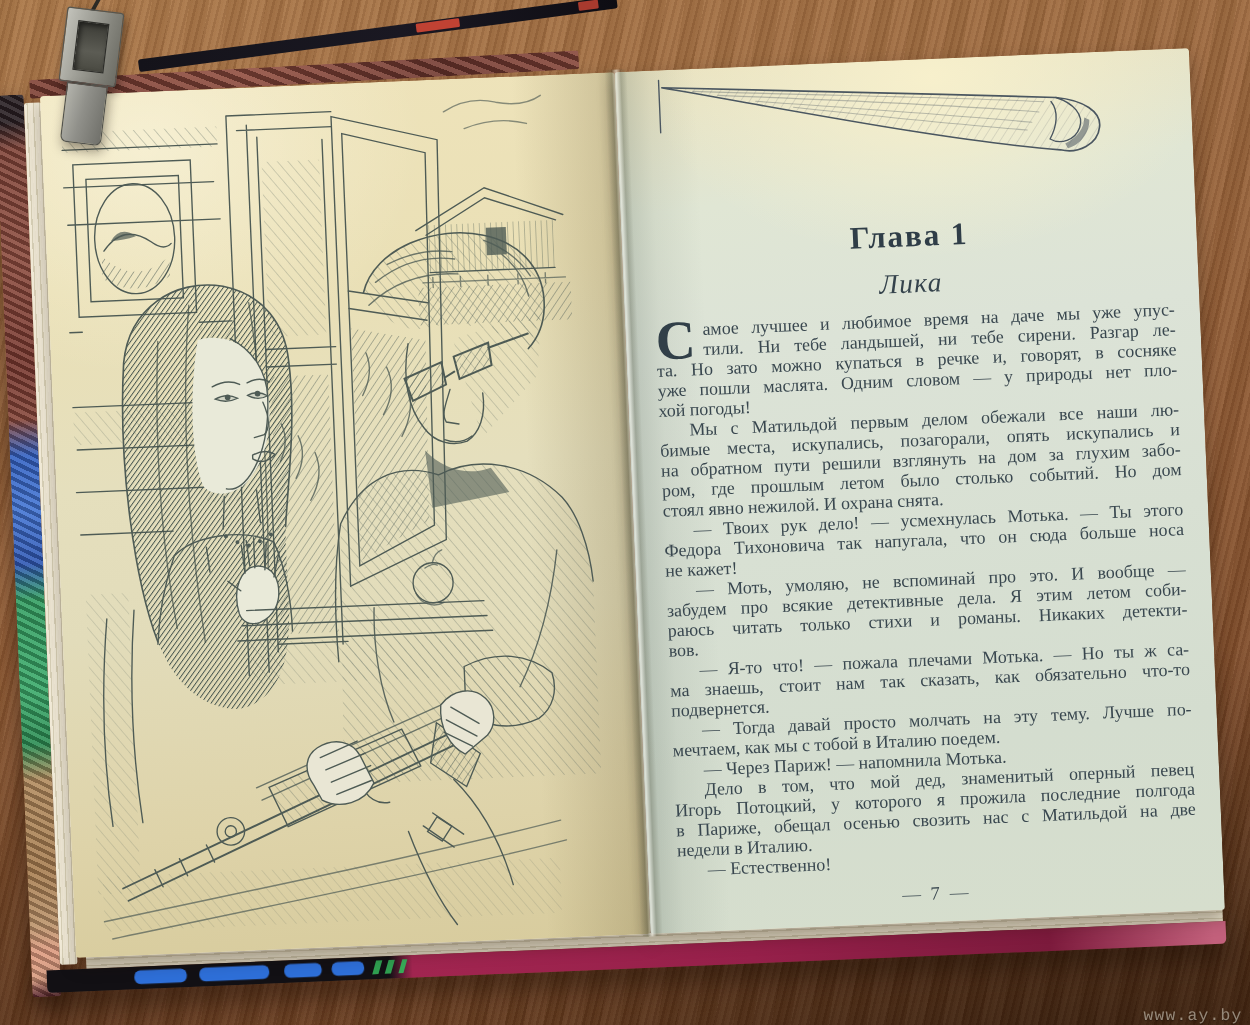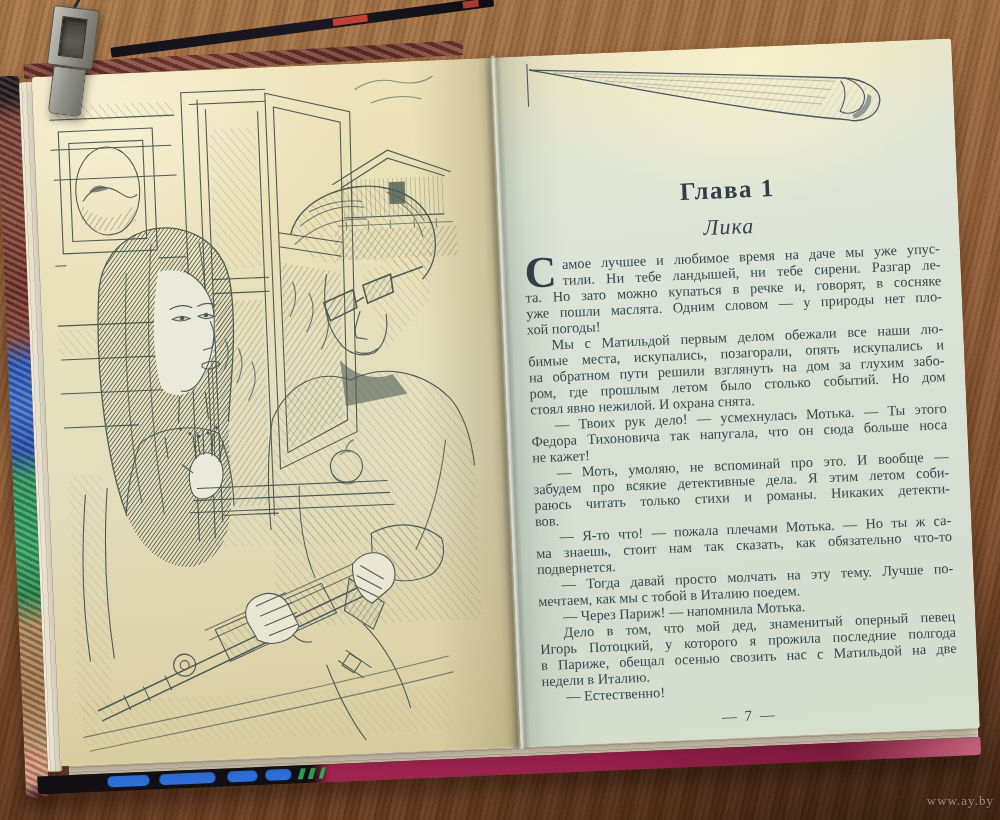--- a/index.html
+++ b/index.html
@@ -128,22 +128,22 @@
     position:absolute;left:16px;top:26px;width:25px;height:40px;
     background:linear-gradient(180deg,#3c3c36,#5c5c54 60%,#4a4a42);
     border:1px solid #2e2e2a;box-shadow:inset 2px 2px 4px rgba(0,0,0,0.5);
   }
   .clip .jaw{
     position:absolute;left:13px;top:76px;width:33px;height:48px;border-radius:0 0 5px 5px;
     background:linear-gradient(100deg,#b4b4ac 0%,#90908a 45%,#70706a 100%);
     border:1px solid #54544e;box-shadow:2px 5px 9px rgba(20,10,4,0.4);
   }
   .watermark{
-    position:absolute;right:6px;bottom:11px;
-    font-family:Liberation Serif, serif;font-size:13px;letter-spacing:1px;
+    position:absolute;right:6px;bottom:0;
+    font-family:Liberation Mono, monospace;font-size:13px;letter-spacing:1px;
     color:rgba(232,224,208,0.55);text-shadow:0 1px 1px rgba(0,0,0,0.35);
   }
 </style>
 </head>
 <body>
 
 <div class="scene">
   <div class="book">
     <div class="cover-left"></div>
     <div class="stack-left"></div>

